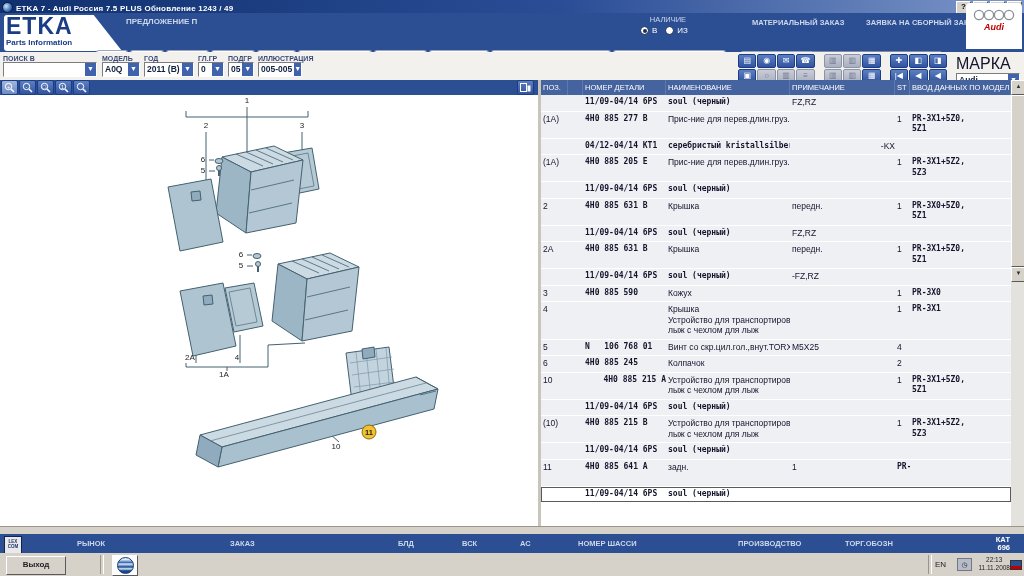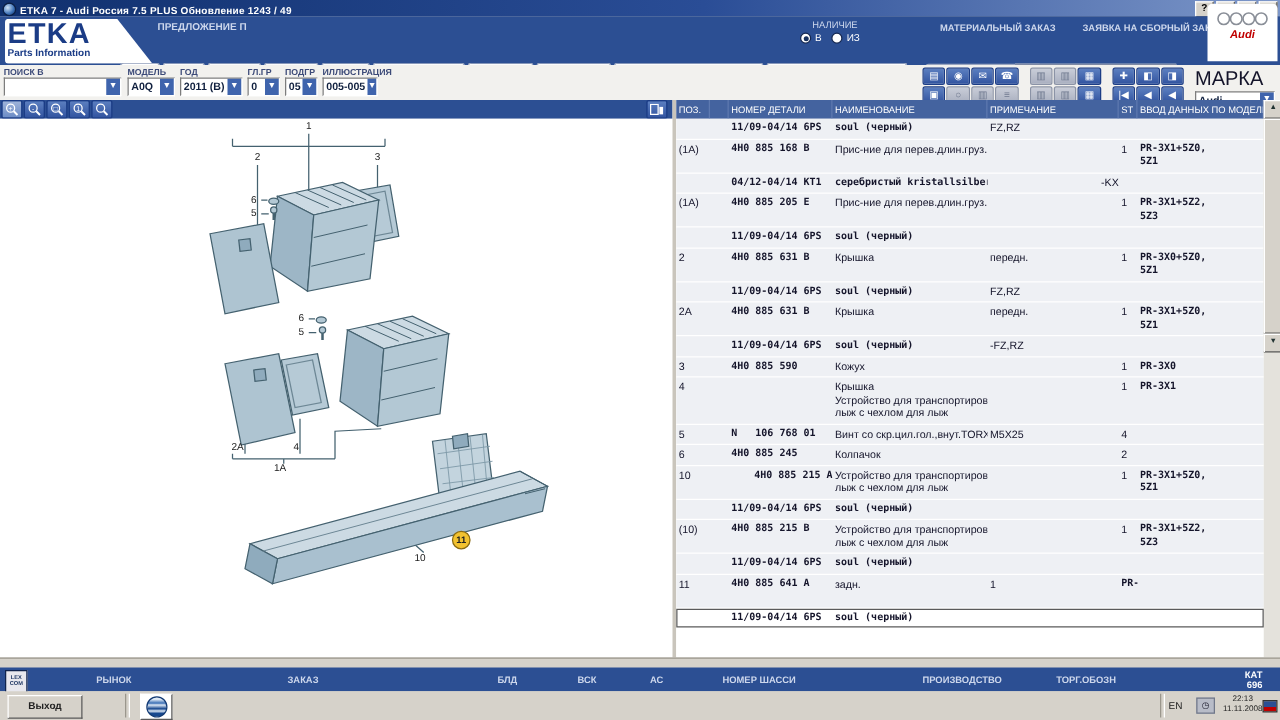--- a/index.html
+++ b/index.html
@@ -397,21 +397,21 @@
             <div class="flag" style="white-space: pre;"></div>
             <div class="num" style="white-space: pre;">11/09-04/14 6PS</div>
             <div class="nm" style="white-space: pre;">soul (черный)</div>
             <div class="note" style="white-space: pre;">FZ,RZ</div>
             <div class="st" style="white-space: pre;"></div>
             <div class="mdl" style="white-space: pre;"></div>
           </div>
           <div class="row" style="height: 26px;">
             <div class="poz" style="white-space: pre;">(1A)</div>
             <div class="flag" style="white-space: pre;"></div>
-            <div class="num" style="white-space: pre;">4H0 885 168 B</div>
+            <div class="num" style="white-space: pre;">4H0 885 277 B</div>
             <div class="nm" style="white-space: pre;">Прис-ние для перев.длин.груз.</div>
             <div class="note" style="white-space: pre;"></div>
             <div class="st" style="white-space: pre;">1</div>
             <div class="mdl" style="white-space: pre;">PR-3X1+5Z0,
 5Z1</div>
           </div>
           <div class="row colorrow" style="height: 15.5px;">
             <div class="poz" style="white-space: pre;"></div>
             <div class="flag" style="white-space: pre;"></div>
             <div class="num" style="white-space: pre;">04/12-04/14 KT1</div>

